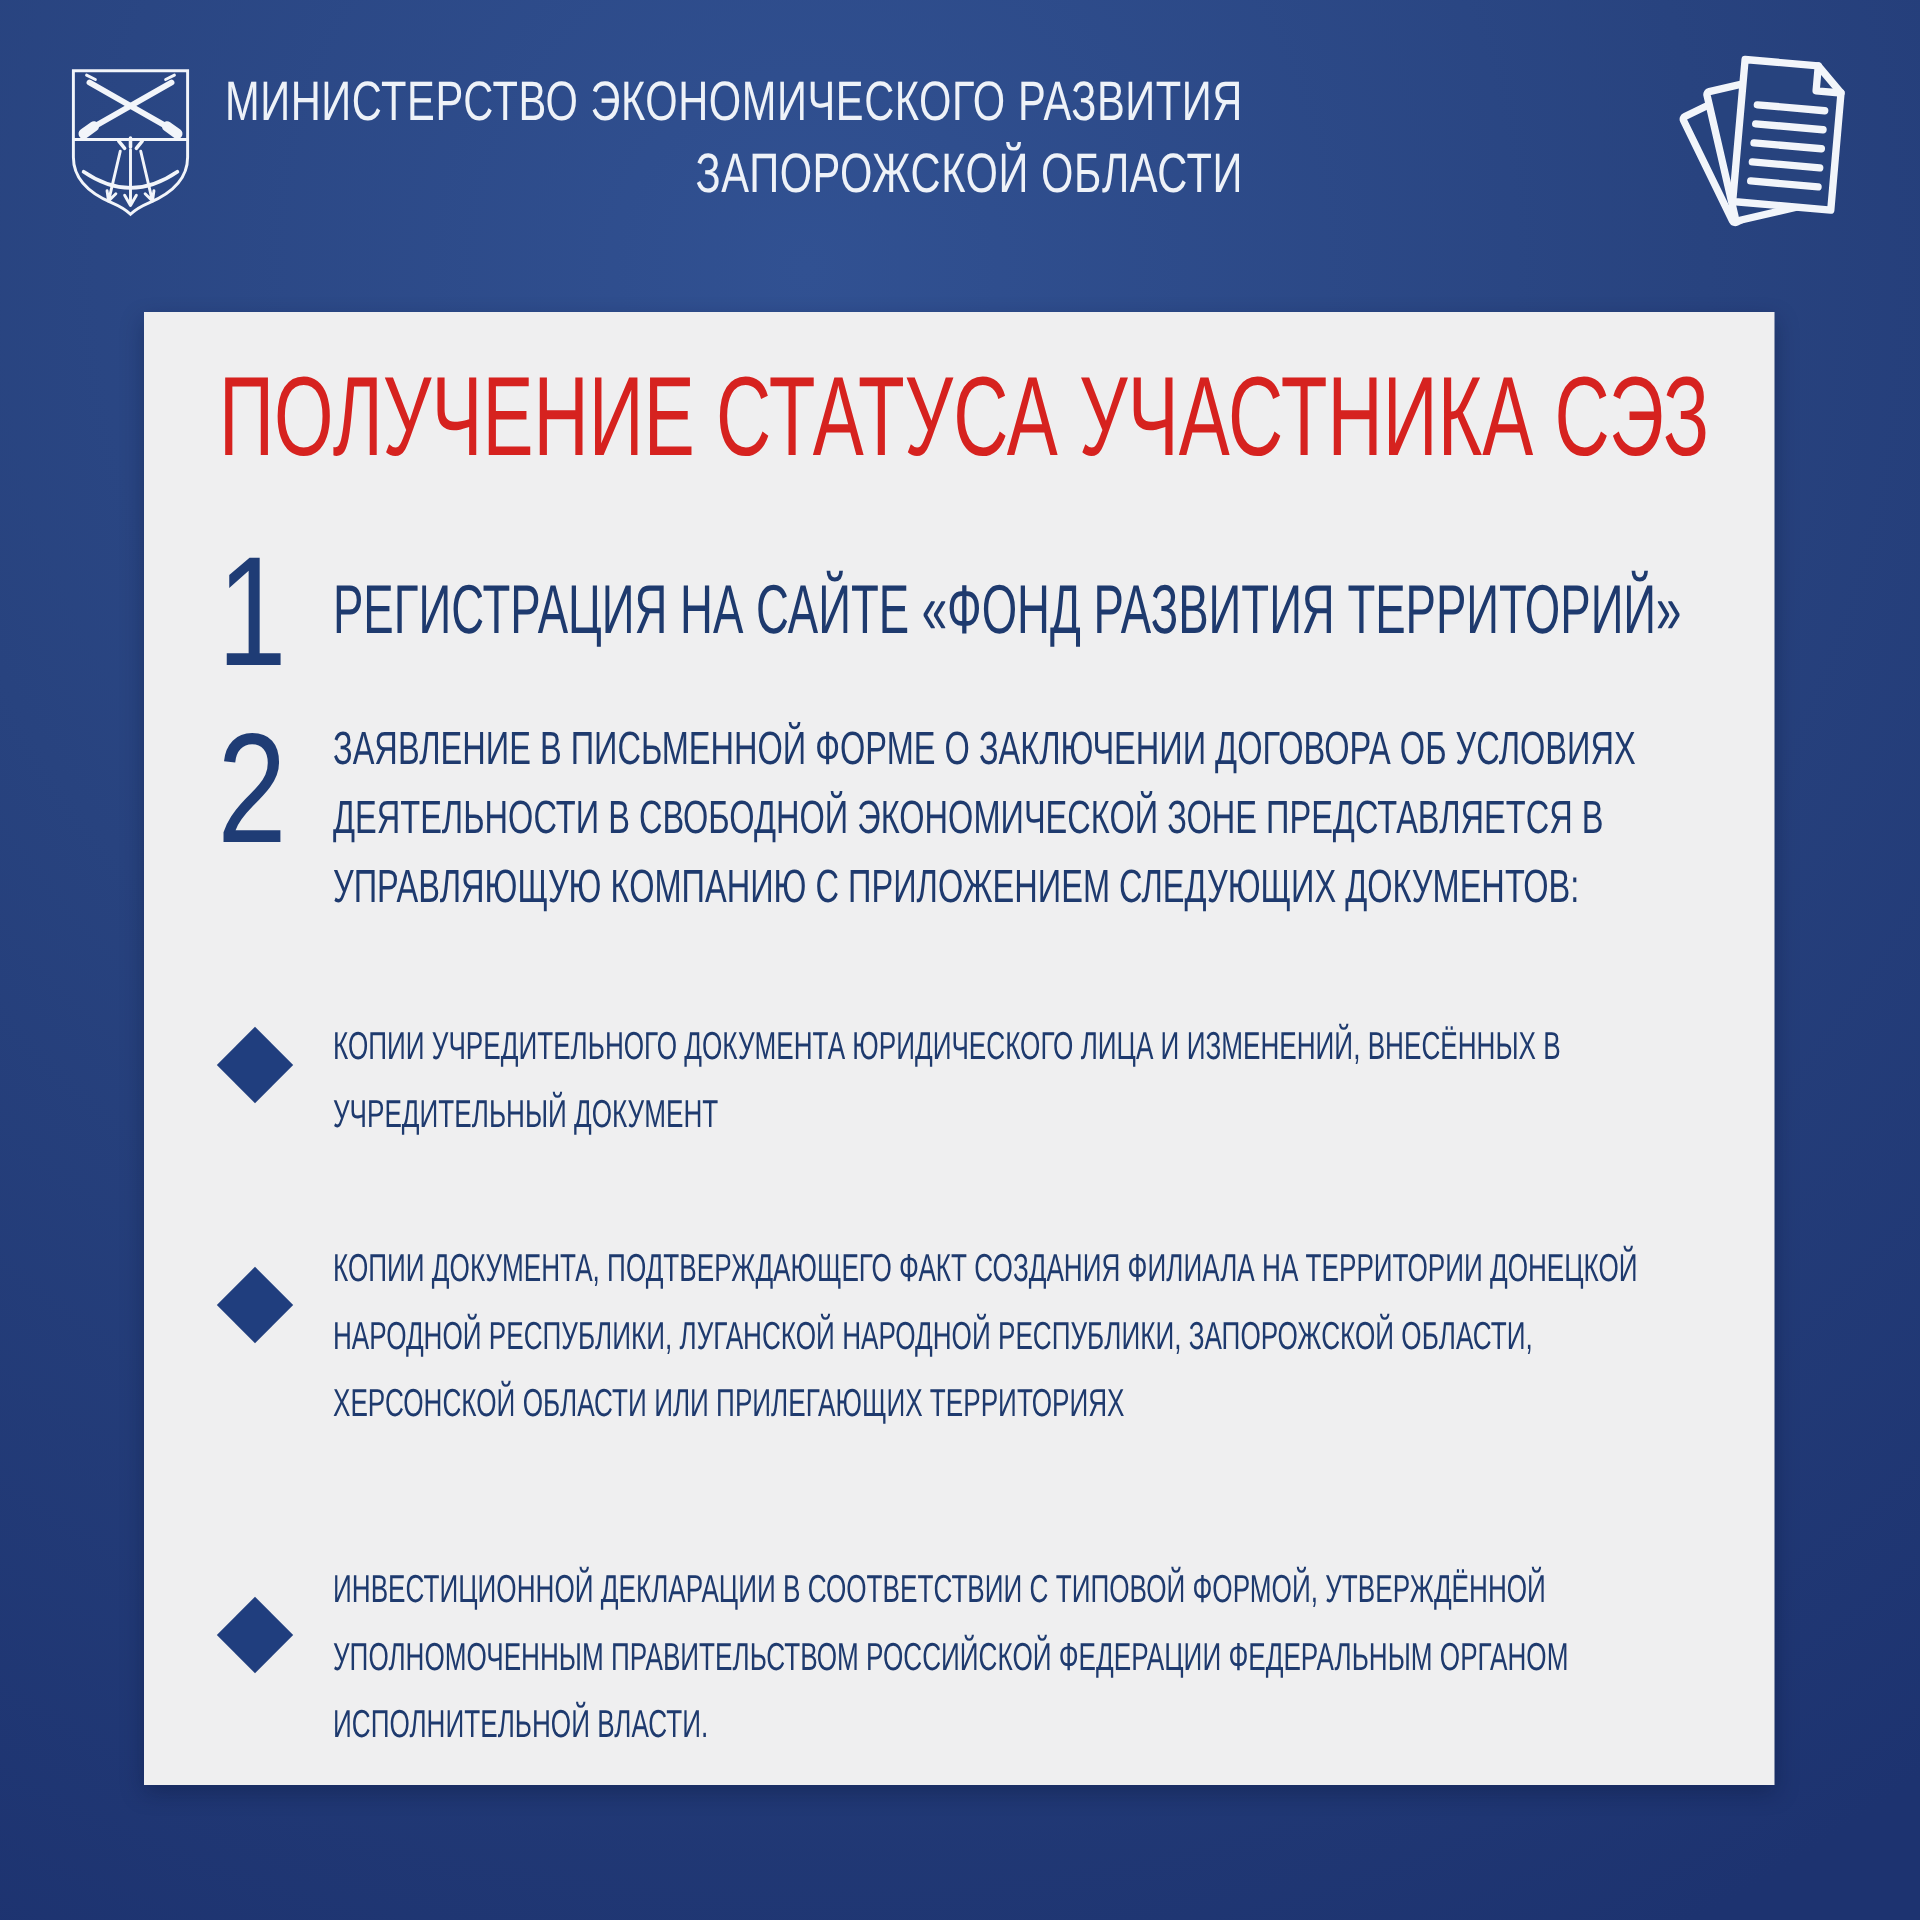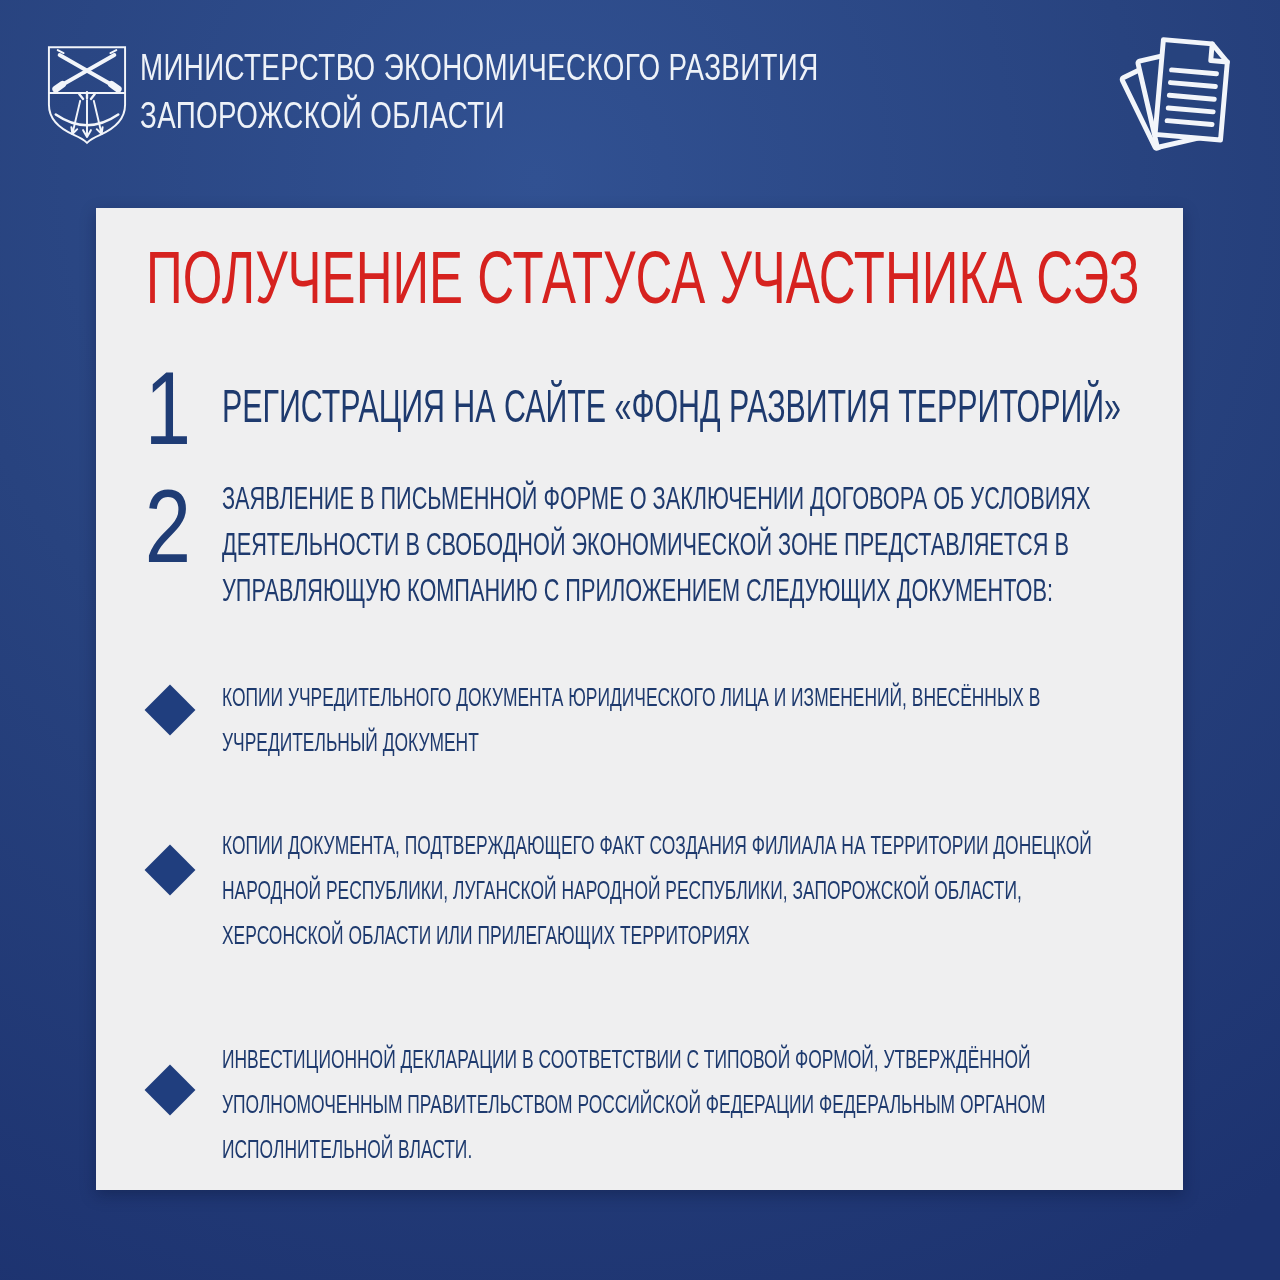--- a/index.html
+++ b/index.html
@@ -3,21 +3,21 @@
 <meta charset="utf-8">
 <style>
   html,body{margin:0;padding:0;background:#1d3470;}
   .poster{
     position:relative;width:1280px;height:1280px;overflow:hidden;
     font-family:"Liberation Sans","DejaVu Sans",sans-serif;
     background:radial-gradient(circle 1250px at 42% 14%, #315192 0%, #28437f 48%, #1d3370 100%);
   }
   
   .emblem{position:absolute;left:46px;top:44px;width:82px;height:102px;}
-  .ministry{position:absolute;left:140px;top:44px;color:#eef2f8;}
+  .ministry{position:absolute;left:150px;top:44px;color:#eef2f8;text-align:right;}
   .ministry .mline{font-size:37px;line-height:48px;white-space:pre;
     transform:scaleX(0.75);transform-origin:0 0;letter-spacing:0.5px;}
   .docs-icon{position:absolute;left:1108px;top:28px;width:138px;height:145px;}
   
   .card{position:absolute;left:96px;top:208px;width:1087px;height:982px;
     background:#efeff0;box-shadow:0 5px 14px rgba(8,18,48,0.35);}
   .card-title{position:absolute;left:50px;top:26px;color:#d6221f;
     font-size:75px;line-height:86px;white-space:nowrap;
     transform:scaleX(0.68);transform-origin:0 0;}
   .step-num{position:absolute;left:36px;width:72px;text-align:center;color:#1f3c75;

